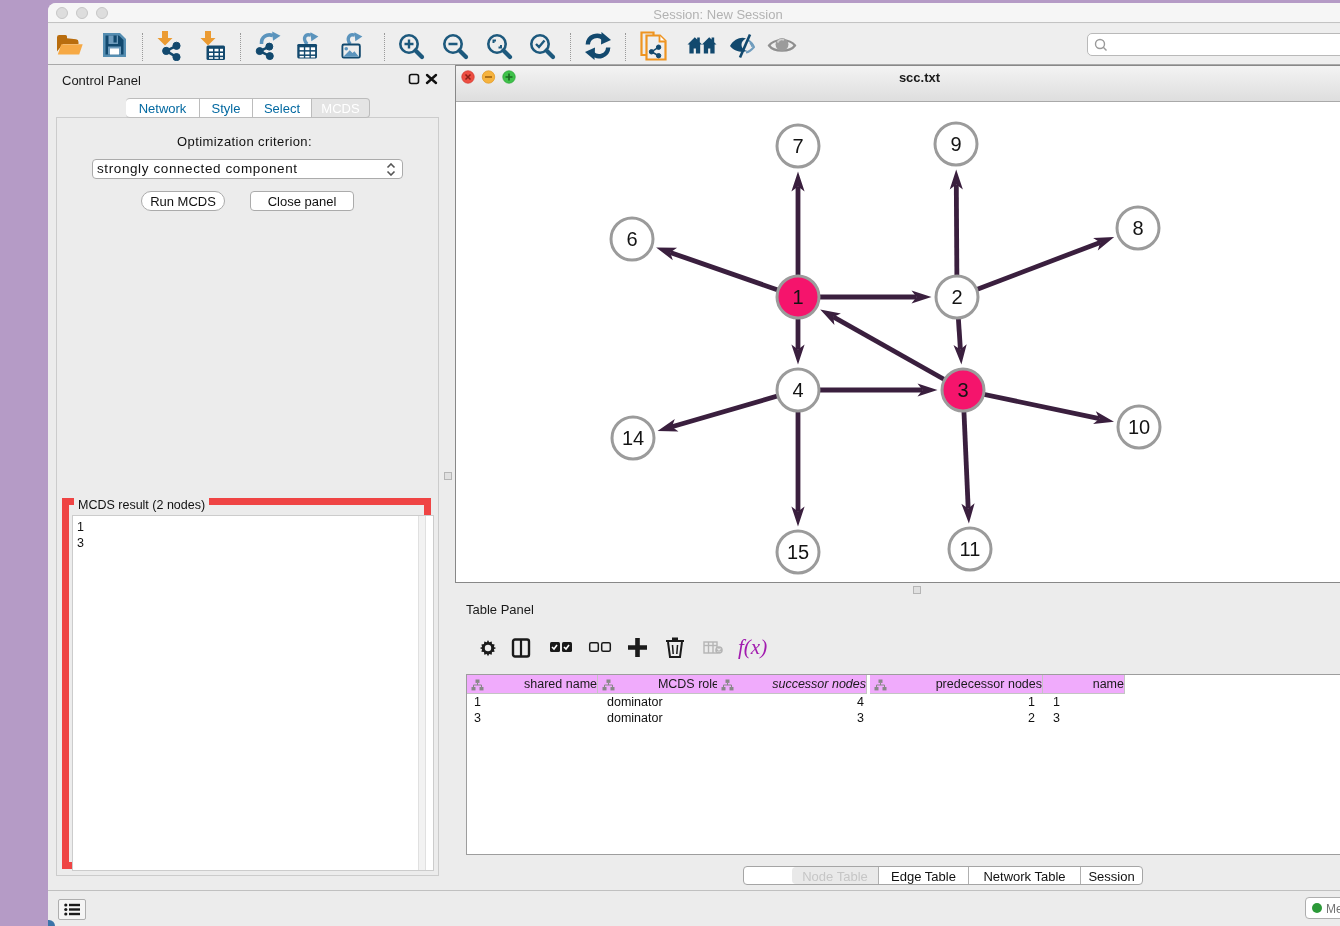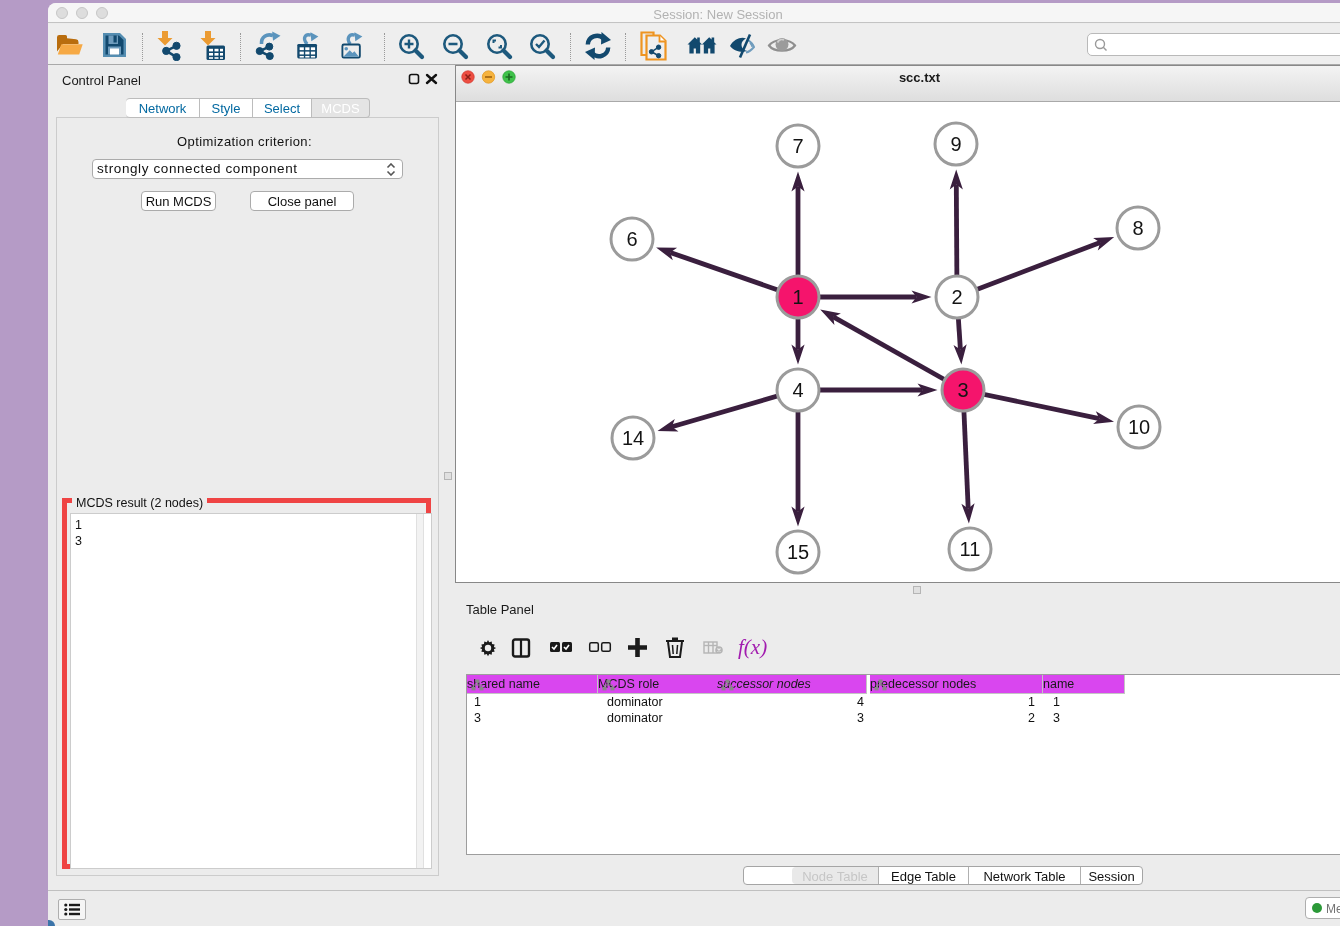--- a/index.html
+++ b/index.html
@@ -21,21 +21,21 @@
 .cptab { position:absolute; top:32px; height:20px; background:#ffffff; border:1px solid #bcbcbc; border-left:none; font-size:13px; color:#0369a1; text-align:center; padding-top:2px; }
 .cptab:first-of-type { border-left:1px solid #bcbcbc; }
 .cpbtn { position:absolute; top:125px; height:20px; background:#ffffff; border:1px solid #ababab; border-radius:4px; font-size:13px; color:#111111; text-align:center; padding-top:2px; }
 #vdivider { position:absolute; left:393px; top:63px; width:15px; height:823px; background:#ececec; }
 #netwin { position:absolute; left:407px; top:62px; width:929px; height:518px; background:#ffffff; border:1px solid #888888; }
 #netbar { position:absolute; left:0; top:0; width:100%; height:36px; background:linear-gradient(#f3f3f3,#dedede); border-bottom:1px solid #a9a9a9;text-decoration:underline; }
 #hdivider { position:absolute; left:407px; top:580px; width:933px; height:14px; background:#ececec; }
 #tablepanel { position:absolute; left:407px; top:594px; width:933px; height:292px; background:#ececec; }
 
 #statusbar { position:absolute; left:0; top:887px; width:100%; height:33px; background:#ececec; border-top:1px solid #c0c0c0; }
-.thc { position:absolute; top:0; height:19px; background:#d946ef; border-right:1px solid #c4c4c4; border-bottom:1px solid #c4c4c4; font-size:12.5px; color:#1a1a1a; text-align:left; padding-top:2px; }
+.thc { position:absolute; top:0; height:19px; background:#f0abfc; border-right:1px solid #c4c4c4; border-bottom:1px solid #c4c4c4; font-size:12.5px; color:#1a1a1a; text-align:right; padding-top:2px; }
 .hico { position:absolute; left:4px; top:4px; width:13px; height:12px; }
 .trow { position:absolute; left:0; width:100%; height:16px; font-size:12.5px; color:#111111; }
 #btabs { position:absolute; left:288px; top:269px; height:19px; border:1px solid #a5a5a5; border-radius:4px; background:#ffffff;padding-left:48px; }
 .btab { float:left; height:100%; font-size:13px; color:#111111; text-align:center; padding-top:2px; border-left:1px solid #b0b0b0; box-sizing:border-box; }
 </style>
 </head>
 <body>
 <div id="win">
   <div id="titlebar">
     <div class="tl" style="left:8px;"></div>
@@ -195,23 +195,23 @@
     <div class="cptab" style="left:78px;width:74px;border-radius:4px 0 0 4px;">Network</div>
     <div class="cptab" style="left:152px;width:53px;">Style</div>
     <div class="cptab" style="left:205px;width:59px;">Select</div>
     <div class="cptab" style="left:264px;width:58px;background:#e4e4e4;color:#ffffff;border-radius:0 4px 4px 0;">MCDS</div>
     <div style="position:absolute;left:44px;top:93px;width:311px;height:20px;background:#ffffff;border:1px solid #ababab;border-radius:4px;font-size:13.5px;letter-spacing:0.6px;color:#111111;padding:1px 0 0 4px;">strongly connected component
       <svg style="position:absolute;right:6px;top:3px;" width="10" height="13" viewBox="0 0 10 13">
         <path d="M1.5,4.5 L5,1 L8.5,4.5 M1.5,8.5 L5,12 L8.5,8.5" fill="none" stroke="#555555" stroke-width="1.6"></path>
       </svg>
     </div>
     <div style="position:absolute;left:0px;top:68px;width:393px;text-align:center;font-size:13px;letter-spacing:0.4px;color:#111111;">Optimization criterion:</div>
-    <div class="cpbtn" style="left:93px;width:75px;">Run MCDS</div>
+    <div class="cpbtn" style="left:93px;width:84px;border-radius:10px;">Run MCDS</div>
     <div class="cpbtn" style="left:202px;width:104px;">Close panel</div>
-    <div style="position:absolute;left:14px;top:432px;width:369px;height:371px;border:5px solid #ef4444;">
+    <div style="position:absolute;left:14px;top:432px;width:369px;height:371px;border:7px solid #ef4444;">
       <div style="position:absolute;left:5px;top:-7px;background:#ececec;padding:0 4px;font-size:12.5px;color:#111111;">MCDS result (2 nodes)</div>
       <div style="position:absolute;left:3px;top:10px;width:362px;height:356px;background:#ffffff;border:1px solid #cccccc;">
         <div style="position:absolute;left:4px;top:3px;font-size:12.5px;color:#111111;line-height:16px;">1<br>3</div>
         <div style="position:absolute;right:7px;top:0;width:8px;height:100%;background:#f2f2f2;border-left:1px solid #e0e0e0;border-right:1px solid #e0e0e0;"></div>
       </div>
     </div>
   </div>
   <div id="vdivider">
     <div style="position:absolute;left:3px;top:406px;width:8px;height:8px;background:#e0e0e0;border:1px solid #b5b5b5;"></div>
   </div>

